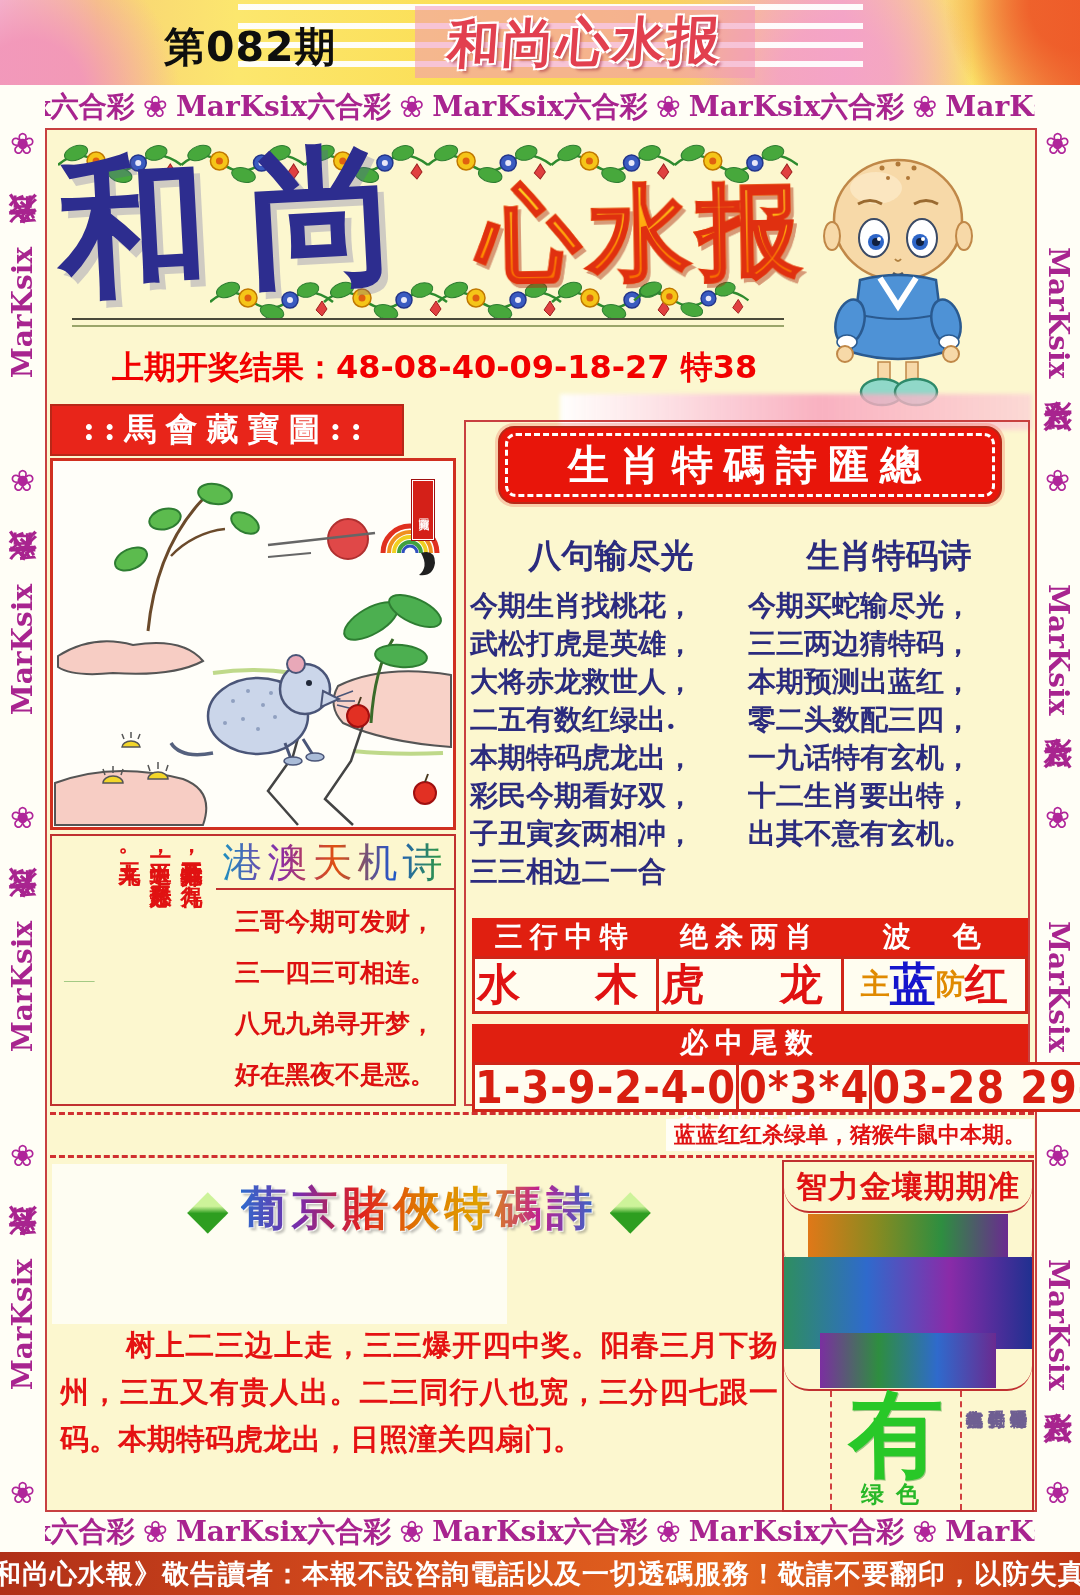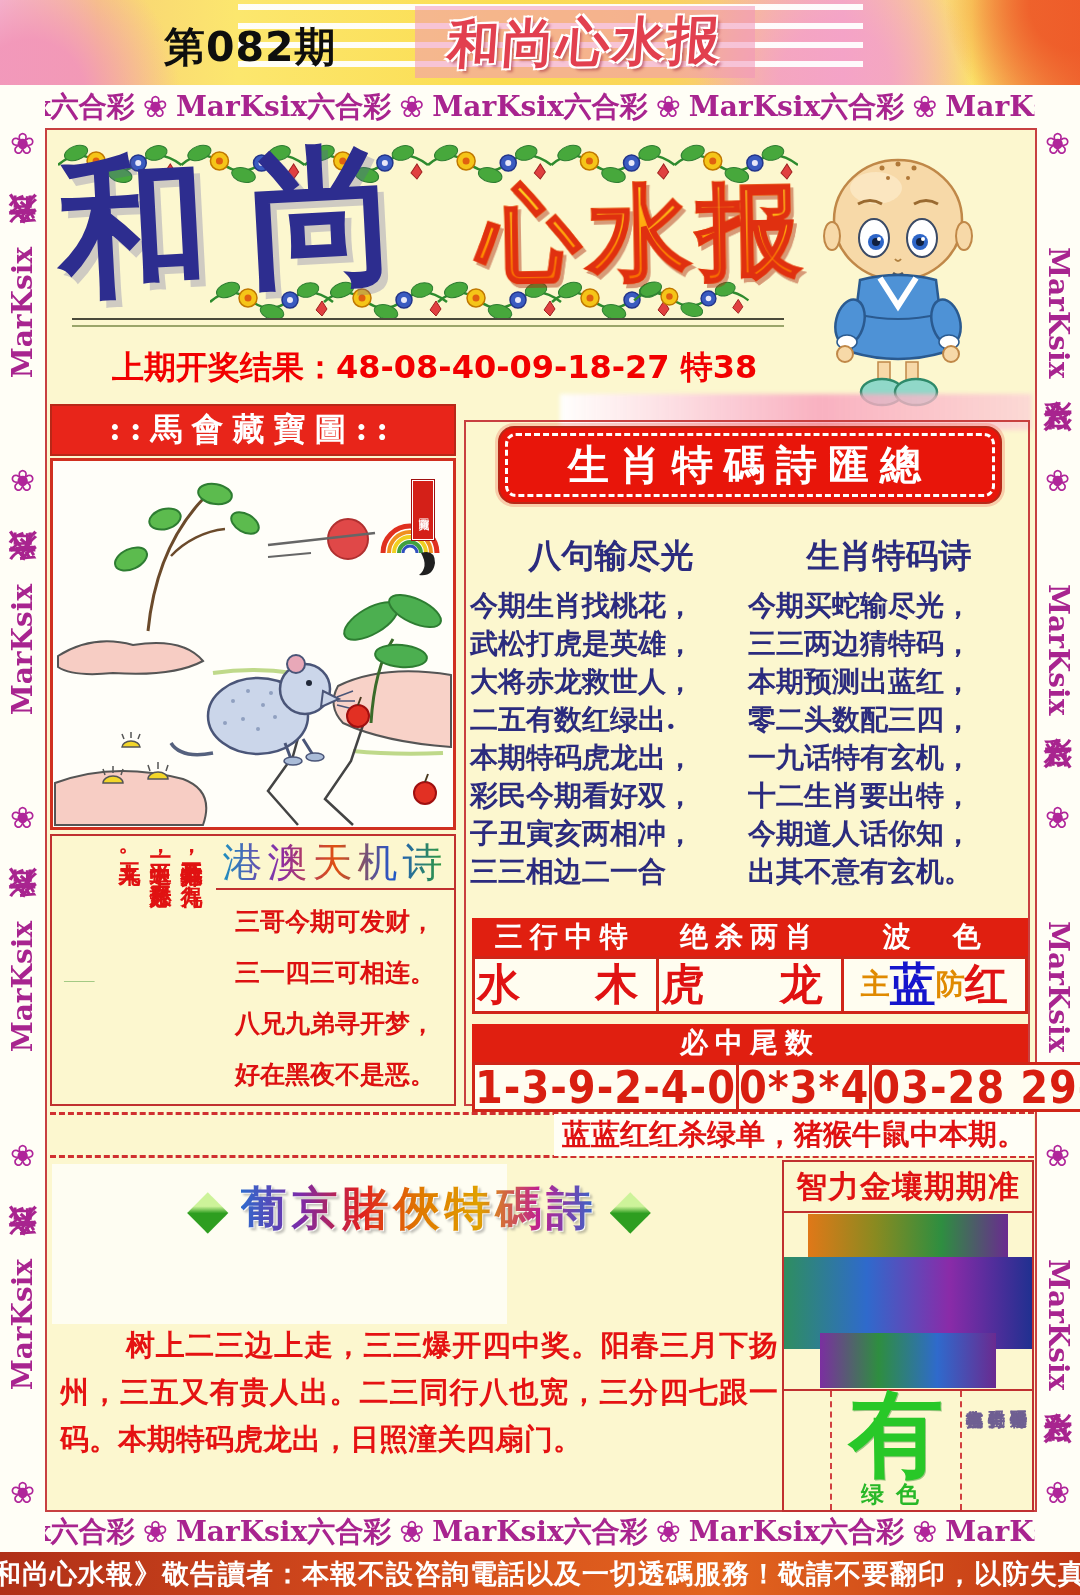--- a/index.html
+++ b/index.html
@@ -44,21 +44,21 @@
     font-family:"DejaVu Serif",serif;
     background:linear-gradient(180deg,#FFDE26,#FF8A00 70%,#F46000);
     -webkit-background-clip:text;background-clip:text;color:transparent;-webkit-text-fill-color:transparent;
     -webkit-text-stroke:2.5px #E03010;filter:drop-shadow(3px 4px 0 rgba(170,40,10,.45));transform:rotate(-1deg);}
   .underline{left:72px;top:318px;width:712px;height:5px;border-top:2px solid #4A4A3A;border-bottom:2px solid #9AA56A;}
   .last-result{left:112px;top:346px;font-size:32px;font-weight:bold;color:#F20000;letter-spacing:0px;}
   .pink-smudge{left:560px;top:394px;width:472px;height:36px;
     background:linear-gradient(90deg,rgba(255,255,255,.95),rgba(248,165,190,.85) 55%,rgba(252,205,215,.7));filter:blur(2px);}
 
   
-  .tre-head{left:50px;top:404px;width:406px;height:52px;background:#E8251A;border:2px solid #B82818;box-sizing:border-box;
+  .tre-head{left:50px;top:404px;width:354px;height:52px;background:#E8251A;border:2px solid #B82818;box-sizing:border-box;
     color:#FFFFFF;display:flex;align-items:center;justify-content:center;font-size:32px;font-weight:bold;
     letter-spacing:9px;font-family:"DejaVu Serif",serif;}
   .tre-pic{left:50px;top:458px;width:406px;height:372px;background:#FFFEF9;border:3px solid #D03020;box-sizing:border-box;}
   .tre-pic svg{width:100%;height:100%;display:block;}
   .tre-seal{left:412px;top:480px;width:20px;height:58px;background:#D42018;border:1px solid #FFF;outline:1px solid #A01010;
     color:#FFF;font-size:11px;line-height:12px;writing-mode:vertical-rl;display:flex;align-items:center;justify-content:center;}
 
   
   .cellA{left:50px;top:834px;width:58px;height:272px;border:2px solid #C03030;box-sizing:border-box;background:#FCF7CF;
     display:flex;align-items:center;justify-content:center;}
@@ -100,38 +100,38 @@
   .bz{font-size:29px;color:#E08A00;}
   .bl{font-size:46px;color:#1515CC;}
   .bf{font-size:29px;color:#E08A00;}
   .bh{font-size:43px;color:#E01212;}
   .t2h{left:472px;top:1024px;width:556px;flex-direction:column;}
   .t2v{left:472px;top:1062px;width:556px;height:50px;display:flex;}
   .num{font-size:40px;font-weight:bold;color:#D81E10;letter-spacing:1px;transform:scaleY(1.12);white-space:nowrap;}
 
   .strip-note{left:50px;top:1112px;width:984px;height:46px;border-top:3px dashed #D03030;border-bottom:3px dashed #D03030;
     box-sizing:border-box;display:flex;align-items:center;justify-content:flex-end;}
-  .sn-text{background:#FFFEF6;font-size:29px;font-weight:bold;color:#E01212;font-family:"DejaVu Serif",serif;padding:1px 8px;}
+  .sn-text{background:#FFFEF6;font-size:22px;font-weight:bold;color:#E01212;font-family:"DejaVu Serif",serif;padding:1px 8px;}
 
   
   .bl-white{left:52px;top:1164px;width:455px;height:160px;background:rgba(255,255,255,.72);}
   .pj-title{left:60px;top:1176px;width:718px;height:66px;display:flex;align-items:center;justify-content:center;gap:12px;}
   .diamond{font-size:54px;line-height:1;
     background:linear-gradient(180deg,#CDF39A 45%,#2E9E20 58%);
     -webkit-background-clip:text;background-clip:text;color:transparent;-webkit-text-fill-color:transparent;}
   .pj-text{font-size:46px;font-weight:bold;letter-spacing:5px;font-family:"DejaVu Serif",serif;
     background:linear-gradient(90deg,#2F6ACC,#7B2BA8,#E02020,#E07800,#E0A000,#C02090,#2F6ACC);
     -webkit-background-clip:text;background-clip:text;color:transparent;-webkit-text-fill-color:transparent;
     filter:drop-shadow(1px 1px 0 rgba(255,255,255,.9)) drop-shadow(2px 2px 1px rgba(80,80,80,.35));}
   .pj-poem{left:60px;top:1322px;width:718px;font-size:29px;line-height:47px;font-weight:bold;color:#E51212;
     text-indent:66px;text-align:justify;}
 
   .rp-box{left:782px;top:1160px;width:252px;height:352px;border:2px solid #C03030;box-sizing:border-box;background:#FCF7CF;
     display:flex;flex-direction:column;}
-  .rp-row{border-bottom:2px solid #C03030;display:flex;align-items:center;justify-content:center;}
+  .rp-row{border-bottom:2px solid #C03030;display:flex;align-items:center;justify-content:center;border-radius:25px;}
   .rp1{height:50px;font-size:31px;font-weight:bold;color:#E01212;font-family:"DejaVu Serif",serif;letter-spacing:1px;}
   .rp2{height:61px;}
   .rp3{height:55px;}
   .rp4{height:58px;}
   .rp5{flex:1;border-bottom:none;display:flex;align-items:stretch;justify-content:flex-start;}
   .grad-h{font-weight:bold;font-family:"DejaVu Serif",serif;
     -webkit-background-clip:text;background-clip:text;color:transparent;-webkit-text-fill-color:transparent;}
   .g-shu{font-size:44px;letter-spacing:6px;background:linear-gradient(90deg,#E07818,#8A8A20,#2E8E40,#6A2A90);}
   .g-sanliu{font-size:34px;letter-spacing:2px;background:linear-gradient(90deg,#2E8E60,#2F6ACC,#8A2BA8,#203090);}
   .g-piao{font-size:40px;letter-spacing:4px;background:linear-gradient(90deg,#7B2FA0,#2E8E40,#2F6ACC,#6A2A90);}
@@ -414,21 +414,20 @@
     <div class="pline">三三相边二一合</div>
   </div>
   <div class="abs poemcol pcol-right">
     <div class="ptitle">生肖特码诗</div>
     <div class="pline">今期买蛇输尽光，</div>
     <div class="pline">三三两边猜特码，</div>
     <div class="pline">本期预测出蓝红，</div>
     <div class="pline">零二头数配三四，</div>
     <div class="pline">一九话特有玄机，</div>
     <div class="pline">十二生肖要出特，</div>
-    <div class="pline">今期道人话你知，</div>
     <div class="pline">出其不意有玄机。</div>
   </div>
 
   <div class="abs thead t1h">
     <div>三行中特</div>
     <div>绝杀两肖</div>
     <div>波　色</div>
   </div>
   <div class="abs t1v">
     <div class="vcell">

